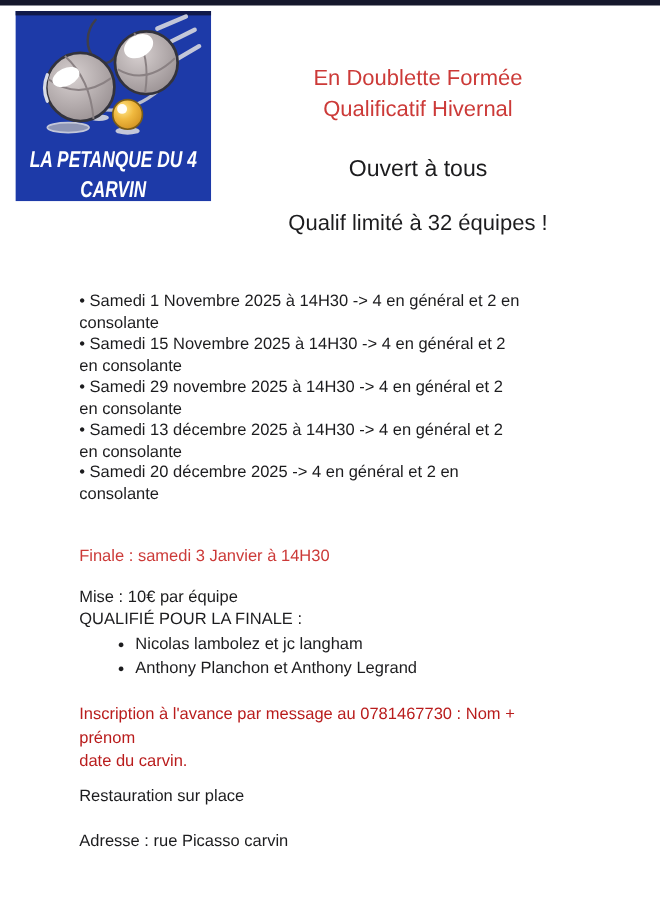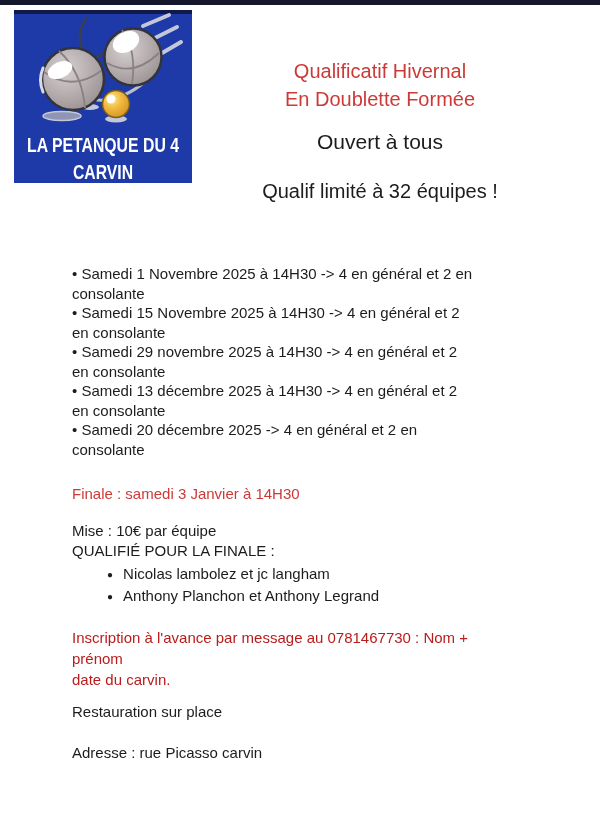--- a/index.html
+++ b/index.html
@@ -7,33 +7,33 @@
   body {
     width: 600px; height: 830px;
     background: #ffffff;
     font-family: "Liberation Sans", sans-serif;
     color: #1c1c1e;
     overflow: hidden;
   }
   .top-bar { height: 5px; background: #15182c; }
 
   .header { position: relative; height: 195px; }
-  .logo-wrap { position: absolute; left: 14px; top: 5px; width: 178px; height: 156px; }
+  .logo-wrap { position: absolute; left: 14px; top: 5px; width: 178px; height: 156px; font-style: italic; }
   .logo-wrap svg { display: block; }
   .logo-text { font-family: "Liberation Sans", sans-serif; font-weight: bold; }
 
   .header-text { position: absolute; left: 196px; right: 36px; top: 0; text-align: center; }
   .header-title { padding-top: 52px; font-size: 20px; line-height: 28px; color: #cc3a38; }
-  .header-subtitle { margin-top: 16px; font-size: 21px; line-height: 25px; color: #1c1c1e; }
+  .header-subtitle { margin-top: 28px; font-size: 21px; line-height: 25px; color: #1c1c1e; }
   .header-note { margin-top: 27px; font-size: 20px; line-height: 20px; color: #1c1c1e; }
 
   .main { padding-left: 72px; padding-right: 108px; font-size: 15px; }
   .schedule { margin-top: 64px; }
   .schedule .line { line-height: 19.5px; white-space: nowrap; }
-  .finale { margin-top: 25px; line-height: 20px; color: #cc3a38; }
+  .finale { margin-top: 37px; line-height: 20px; color: #cc3a38; }
   .mise { margin-top: 17px; line-height: 20px; }
   .qual-title { margin-top: 0; line-height: 20px; }
   .qual-list { margin-top: 3px; margin-left: 35px; }
   .qual-item { line-height: 20.5px; }
   .qual-item .disc { font-size: 10px; vertical-align: 1px; margin-right: 10px; }
   .inscription { margin-top: 20px; color: #b91c1c; }
   .inscription div { line-height: 21px; }
   .resto { margin-top: 12px; line-height: 20px; }
   .adresse { margin-top: 21px; line-height: 20px; }
 </style>
@@ -93,22 +93,22 @@
         <circle cx="97" cy="89" r="4.5" fill="#ffffff" opacity="0.95"></circle>
       </g>
 
       <text class="logo-text" x="89" y="142" text-anchor="middle" font-size="21" font-weight="bold" fill="#ffffff" textLength="152" lengthAdjust="spacingAndGlyphs">LA PETANQUE DU 4</text>
       <text class="logo-text" x="89" y="169" text-anchor="middle" font-size="21" font-weight="bold" fill="#ffffff" textLength="60" lengthAdjust="spacingAndGlyphs">CARVIN</text>
     </svg>
   </div>
 
   <div class="header-text">
     <div class="header-title">
+      <div>En Doublette Formée</div>
       <div>Qualificatif Hivernal</div>
-      <div>En Doublette Formée</div>
     </div>
     <div class="header-subtitle">Ouvert à tous</div>
     <div class="header-note">Qualif limité à 32 équipes !</div>
   </div>
 
 </div>
 
 <div class="main">
 
   <div class="schedule">

